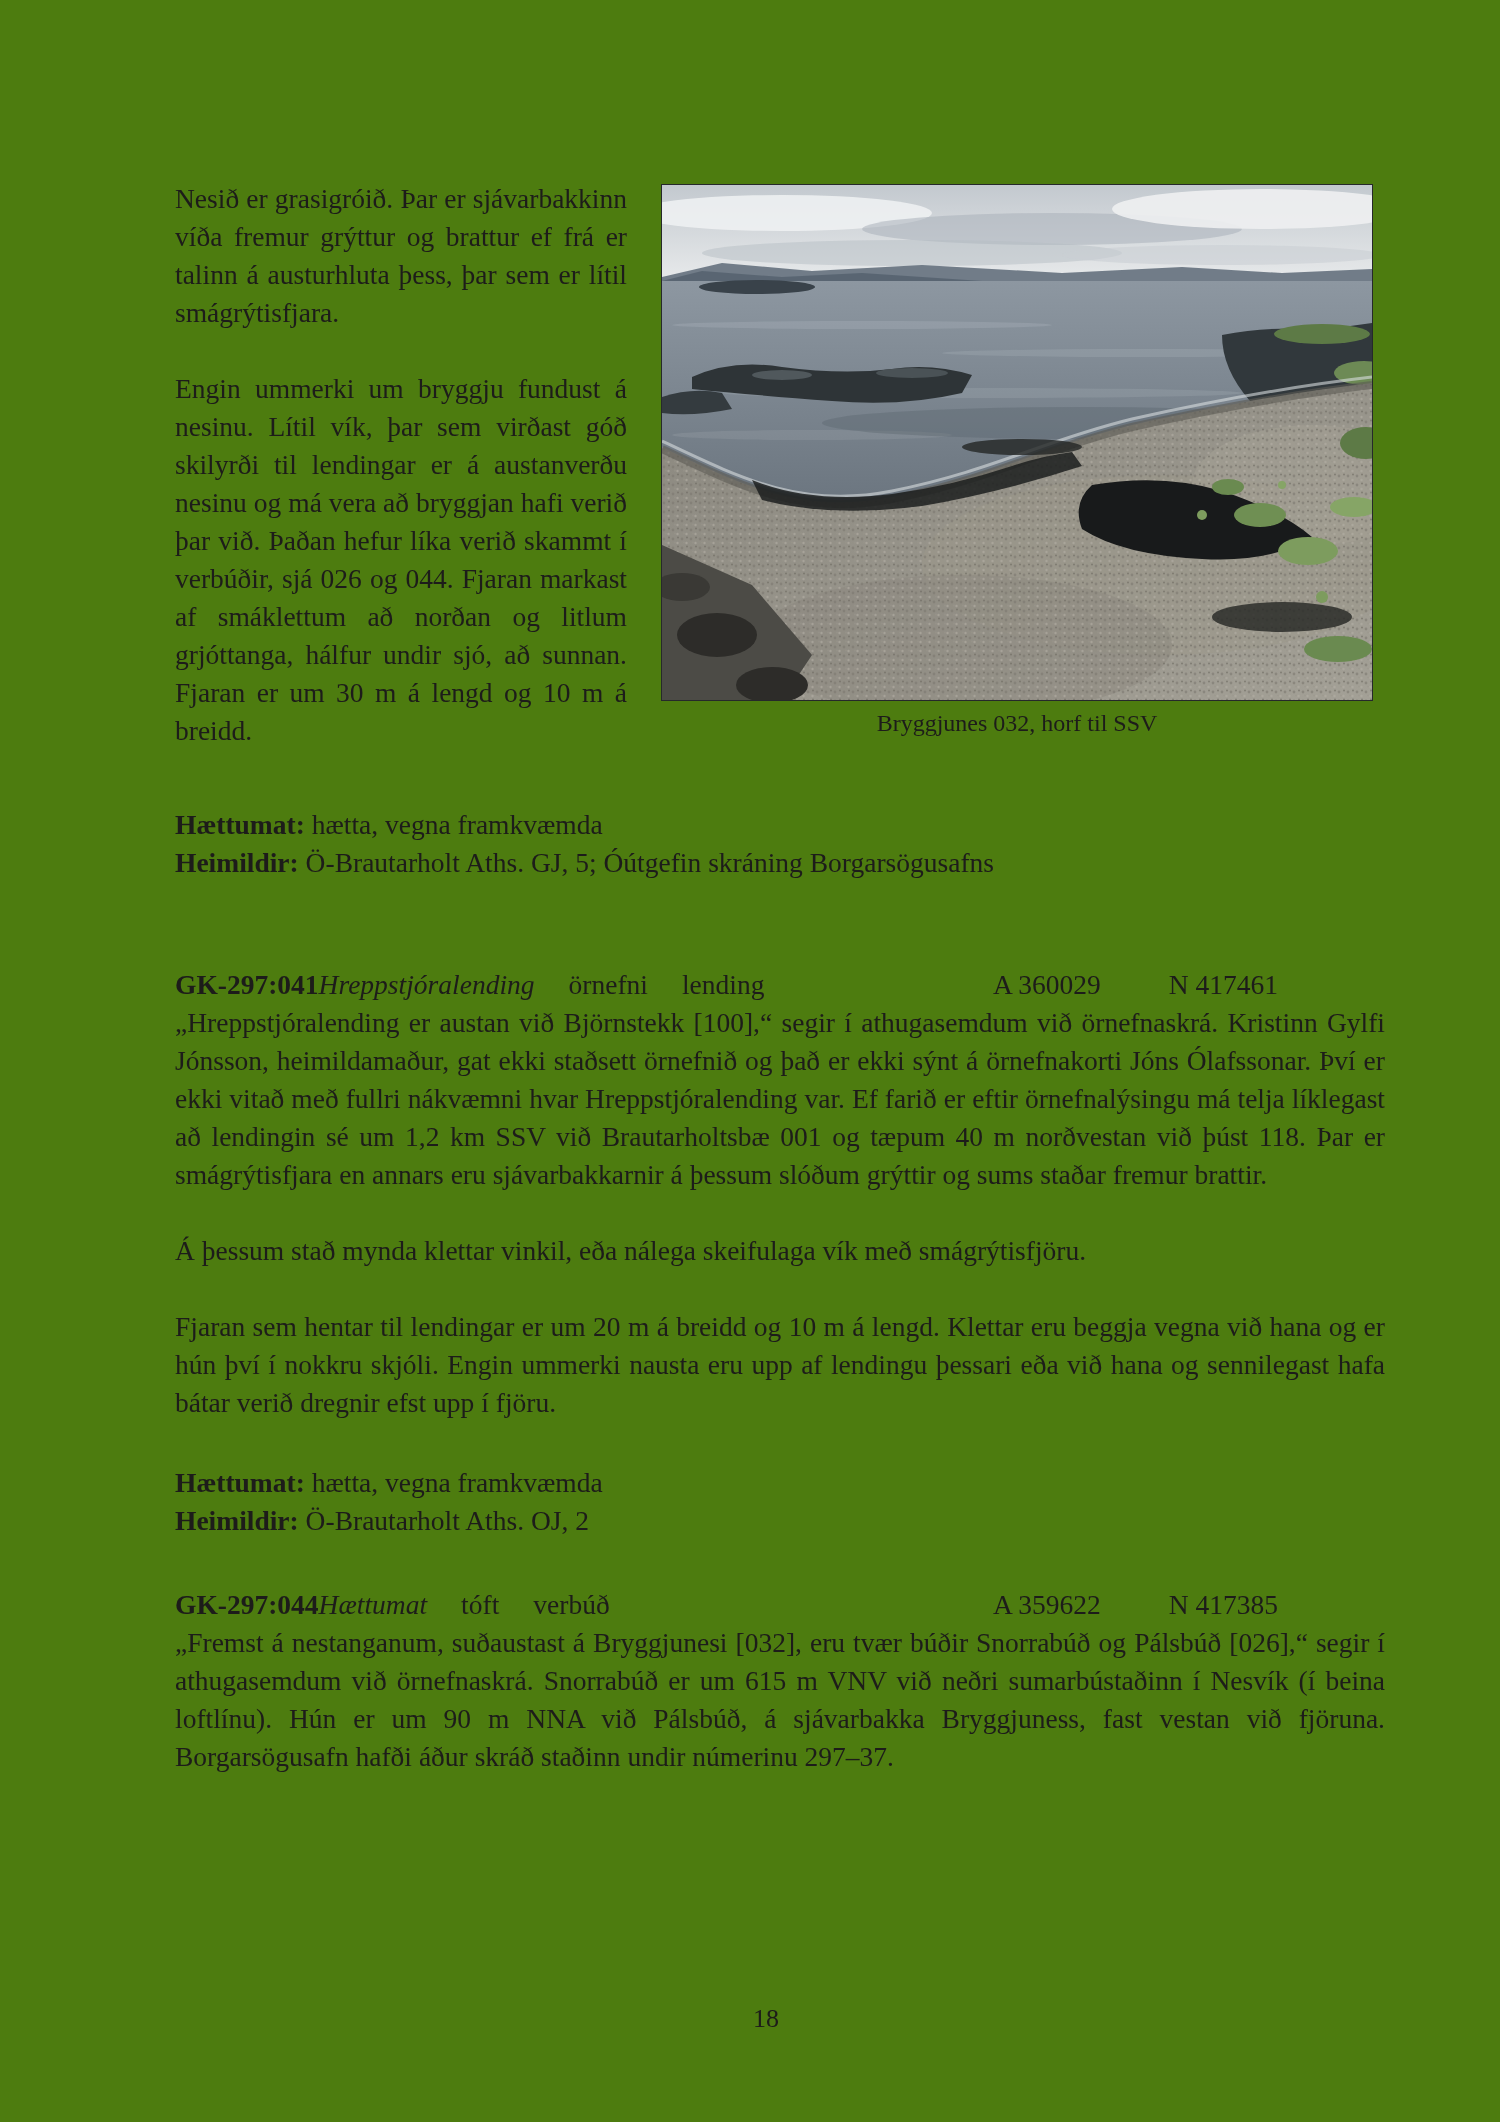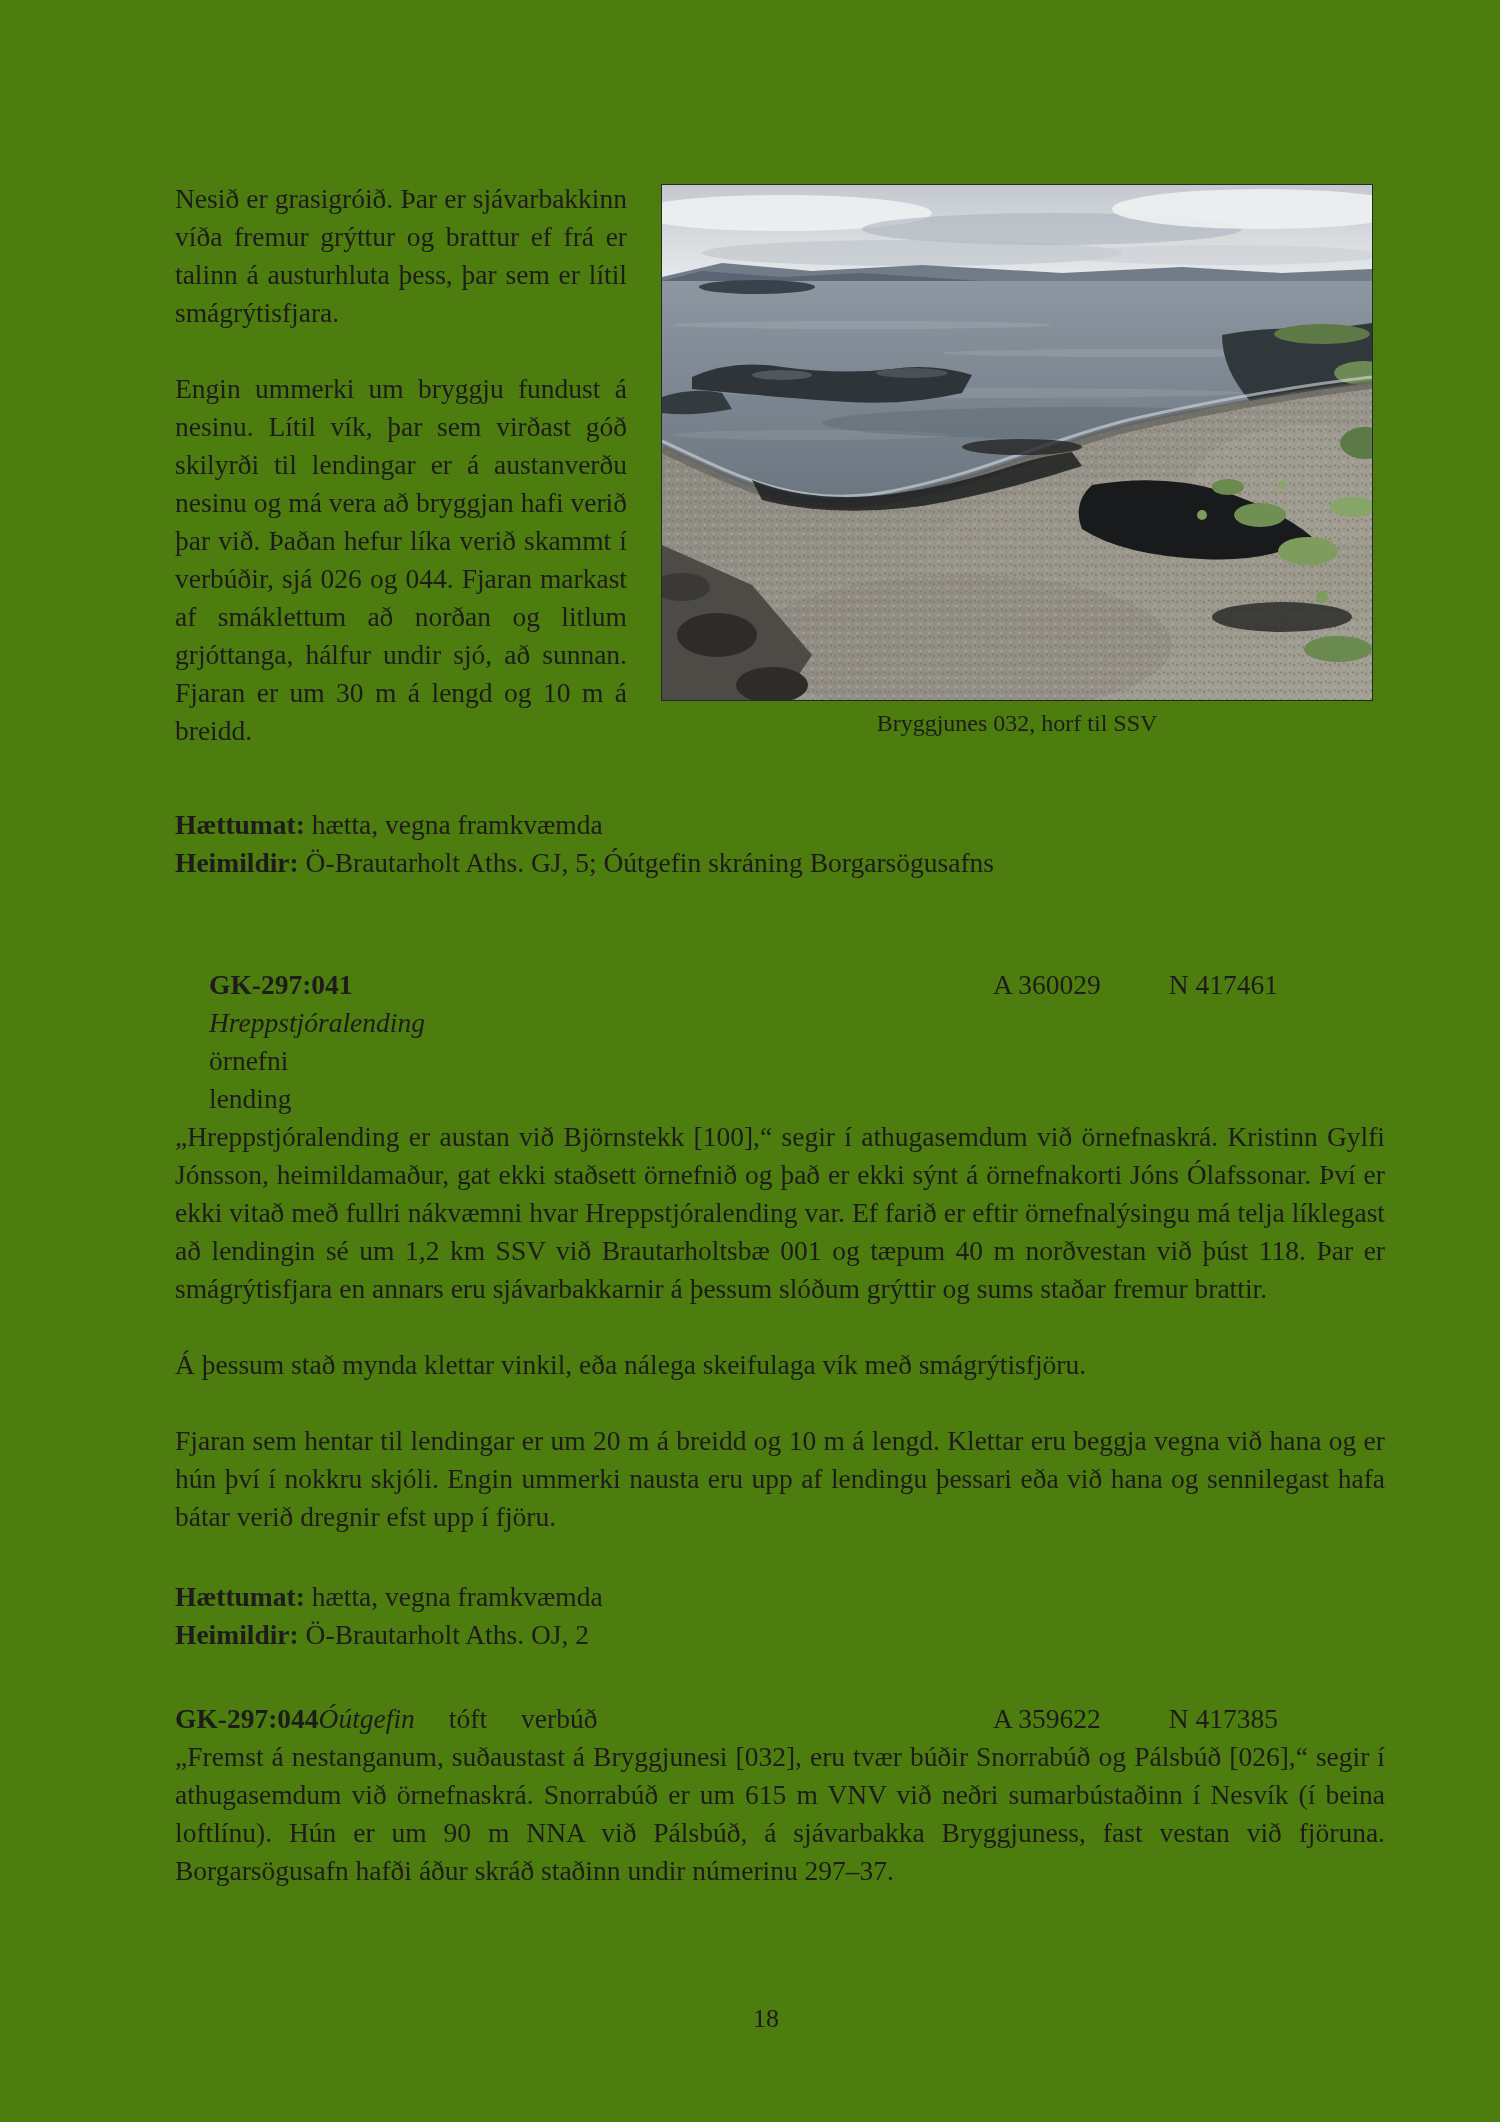--- a/index.html
+++ b/index.html
@@ -32,21 +32,21 @@
   .assess p { text-align:left; }
   .assess2 { margin-top:42px; }
   .b { font-weight:bold; }
 
   
   .entry-heading {
     position:relative;
     display:flex; align-items:baseline;
     font-size:27.5px; line-height:38px;
   }
-  .mt-entry1 { margin-top:84px;flex-direction:column; }
+  .mt-entry1 { margin-top:84px; }
   .mt-entry2 { margin-top:46px; }
   .eid   { font-weight:bold; }
   .ename { font-style:italic; }
   .etype { margin-left:34px; }
   .ecoords { position:absolute; left:818px; top:0; display:flex; gap:68px; white-space:nowrap; }
 
   .entry-body p + p { margin-top:38px; }
 
   .pageno {
     position:absolute; bottom:88px; left:16px;
@@ -172,21 +172,21 @@
     </div>
     <div class="assess assess2">
       <p><span class="b">Hættumat:</span> <span>hætta, vegna framkvæmda</span></p>
       <p><span class="b">Heimildir:</span> <span>Ö-Brautarholt Aths. OJ, 2</span></p>
     </div>
   </div>
 
   <div class="entry">
     <div class="entry-heading mt-entry2">
       <span class="eid">GK-297:044</span>
-      <span class="ename">Óútgefin</span>
+      <span class="ename">Hættumat</span>
       <span class="etype">tóft</span>
       <span class="etype">verbúð</span>
       <span class="ecoords">
         <span>A 359622</span>
         <span>N 417385</span>
       </span>
     </div>
     <div class="entry-body">
       <p>„Fremst á nestanganum, suðaustast á Bryggjunesi [032], eru tvær búðir Snorrabúð og Pálsbúð [026],“ segir í athugasemdum við örnefnaskrá. Snorrabúð er um 615 m VNV við neðri sumarbústaðinn í Nesvík (í beina loftlínu). Hún er um 90 m NNA við Pálsbúð, á sjávarbakka Bryggjuness, fast vestan við fjöruna. Borgarsögusafn hafði áður skráð staðinn undir númerinu 297–37.</p>
     </div>

